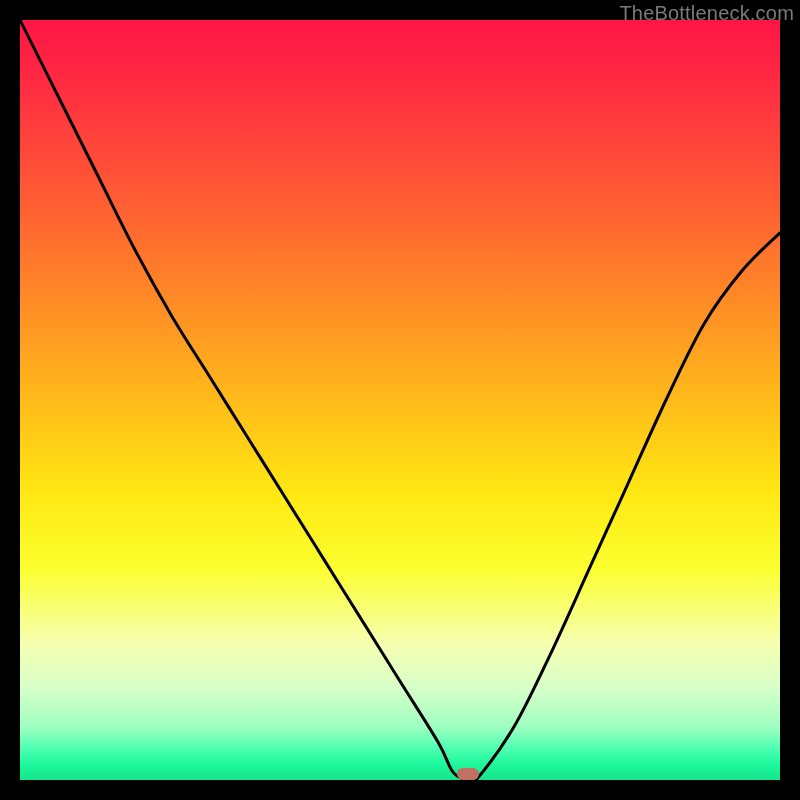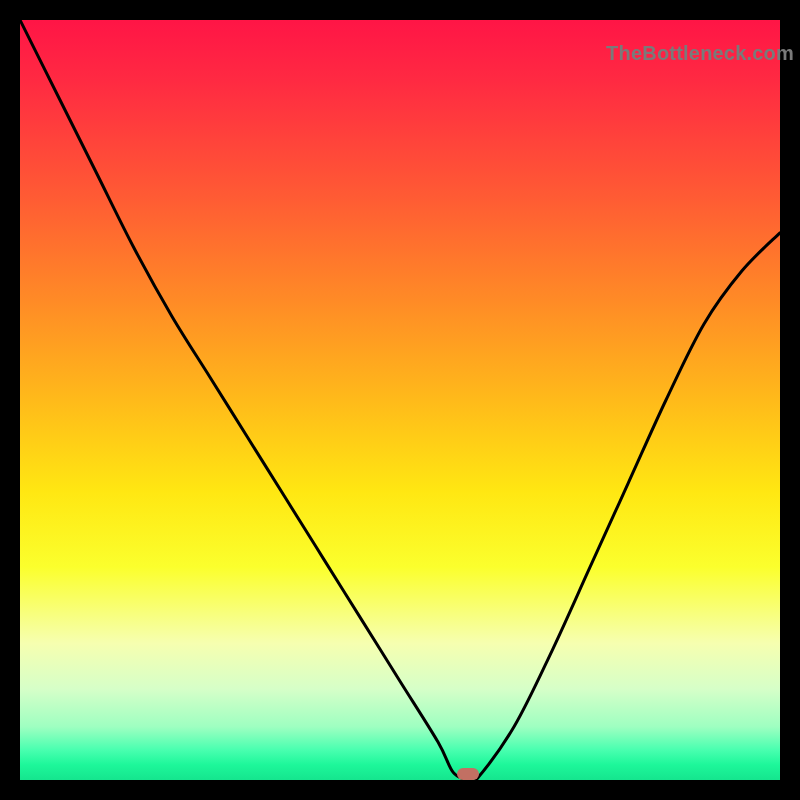--- a/index.html
+++ b/index.html
@@ -39,24 +39,23 @@
       #1df79a 98%,
       #15e58e 100%
     );
   }
   .watermark {
     position: absolute;
     top: 2px;
     right: 6px;
     color: #7a7a7a;
     font-size: 20px;
-    font-weight: 700;
+    font-weight: 400;
     letter-spacing: 0.2px;
     z-index: 5;
-    margin-top: 40px;
   }
   svg.curve {
     position: absolute;
     left: 0;
     top: 0;
     width: 760px;
     height: 760px;
     z-index: 3;
   }
   .marker {

